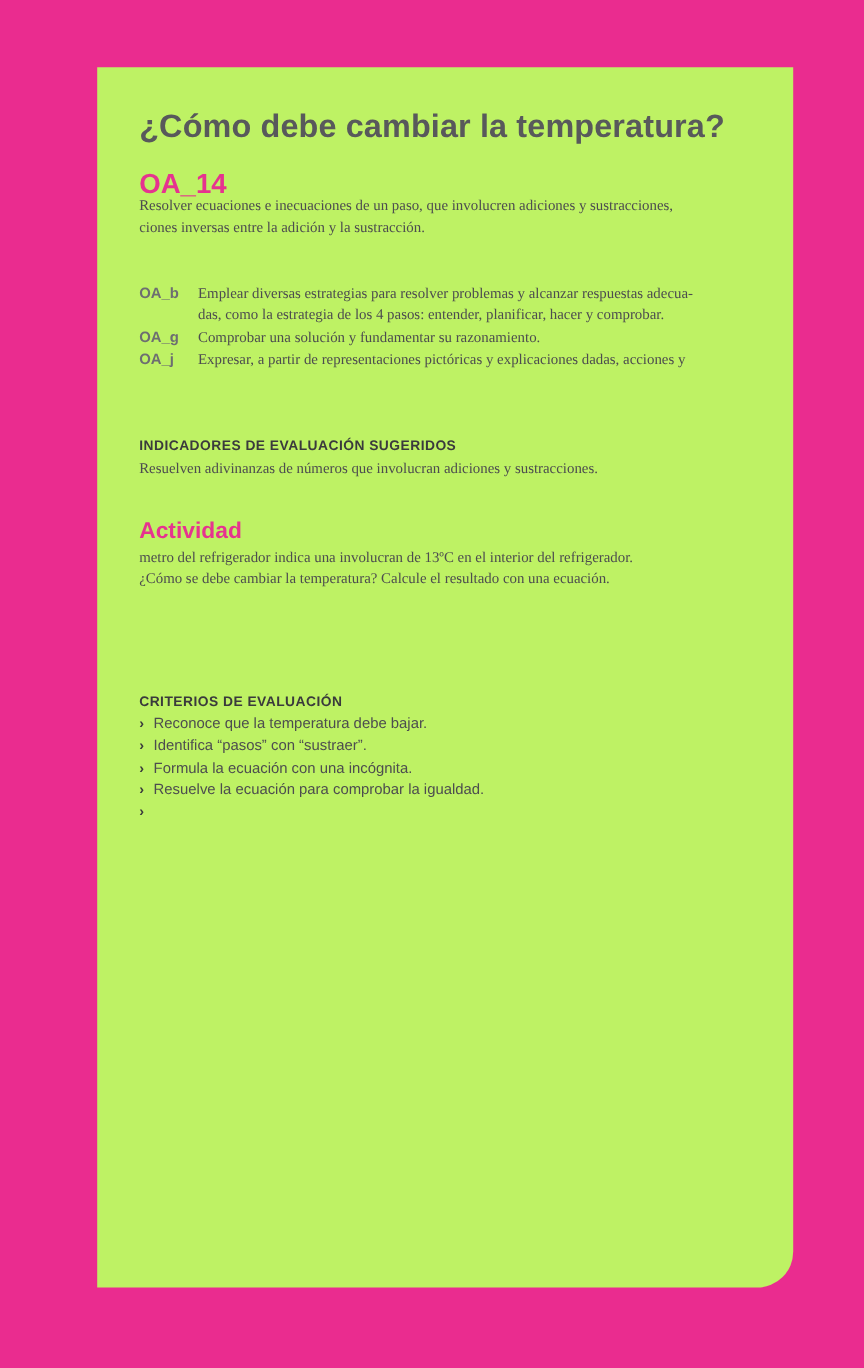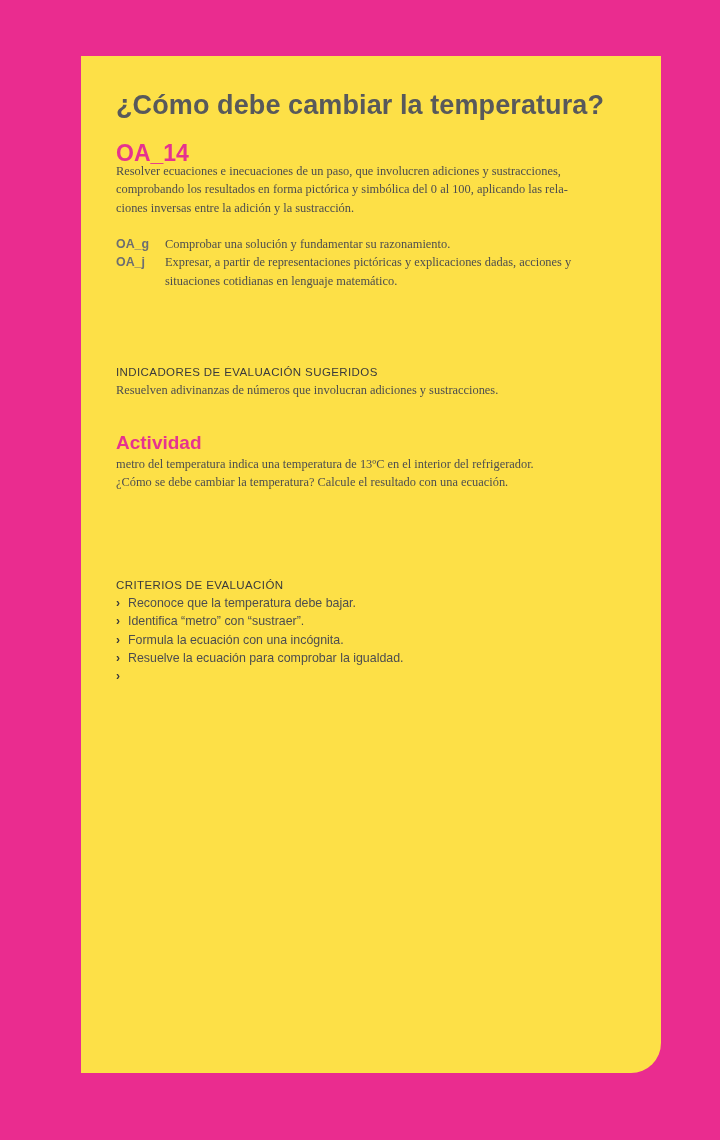--- a/index.html
+++ b/index.html
@@ -13,21 +13,21 @@
       position: relative;
       overflow: hidden;
       font-family: "Liberation Sans", "DejaVu Sans", sans-serif;
     }
     .card {
       position: absolute;
       left: 81px;
       top: 56px;
       width: 580px;
       height: 1017px;
-      background: #fde047;
+      background: #bef264;
       border-bottom-right-radius: 30px;
     }
     .content {
       position: absolute;
       left: 35px;
       top: 0;
       width: 520px;
     }
     .title {
       position: absolute;
@@ -76,21 +76,21 @@
       color: #4d4d4f;
     }
     .oa-code {
       width: 49px;
       flex: 0 0 49px;
       font-weight: bold;
       color: #6d6e71;
     }
     .section-label {
       font-size: 11.5px;
-      font-weight: normal;
+      font-weight: bold;
       color: #3a3a3c;
       letter-spacing: 0.4px;
       margin: 0;
       line-height: 18px;
       white-space: nowrap;
     }
     .indicadores {
       position: absolute;
       top: 307px;
       left: 0;
@@ -141,62 +141,67 @@
 
 <div class="card">
   <div class="content">
 
     <h1 class="title">¿Cómo debe cambiar la temperatura?</h1>
 
     <h2 class="oa-heading">OA_14</h2>
 
     <p class="body-text oa-desc">
       <span class="line">Resolver ecuaciones e inecuaciones de un paso, que involucren adiciones y sustracciones,</span>
-      <span class="line">comprobando los resultados en forma pictórica y simbólica del 0 al 100, aplicando las rela-</span>
       <span class="line">ciones inversas entre la adición y la sustracción.</span>
     </p>
 
     <ul class="oa-list">
+      <li class="oa-item">
+        <span class="oa-code">OA_b</span>
+        <span>
+          <span class="line">Emplear diversas estrategias para resolver problemas y alcanzar respuestas adecua-</span>
+          <span class="line">das, como la estrategia de los 4 pasos: entender, planificar, hacer y comprobar.</span>
+        </span>
+      </li>
       <li class="oa-item">
         <span class="oa-code">OA_g</span>
         <span>
           <span class="line">Comprobar una solución y fundamentar su razonamiento.</span>
         </span>
       </li>
       <li class="oa-item">
         <span class="oa-code">OA_j</span>
         <span>
           <span class="line">Expresar, a partir de representaciones pictóricas y explicaciones dadas, acciones y</span>
-          <span class="line">situaciones cotidianas en lenguaje matemático.</span>
         </span>
       </li>
     </ul>
 
     <div class="indicadores">
       <h3 class="section-label">INDICADORES DE EVALUACIÓN SUGERIDOS</h3>
       <p class="body-text line">Resuelven adivinanzas de números que involucran adiciones y sustracciones.</p>
     </div>
 
     <h2 class="actividad-heading">Actividad</h2>
 
     <p class="body-text actividad-text">
-      <span class="line">metro del temperatura indica una temperatura de 13ºC en el interior del refrigerador.</span>
+      <span class="line">metro del refrigerador indica una involucran de 13ºC en el interior del refrigerador.</span>
       <span class="line">¿Cómo se debe cambiar la temperatura? Calcule el resultado con una ecuación.</span>
     </p>
 
     <div class="criterios">
       <h3 class="section-label">CRITERIOS DE EVALUACIÓN</h3>
       <ul class="criteria-list">
         <li class="criteria-item">
           <span class="chev">›</span>
           <span>Reconoce que la temperatura debe bajar.</span>
         </li>
         <li class="criteria-item">
           <span class="chev">›</span>
-          <span>Identifica “metro” con “sustraer”.</span>
+          <span>Identifica “pasos” con “sustraer”.</span>
         </li>
         <li class="criteria-item">
           <span class="chev">›</span>
           <span>Formula la ecuación con una incógnita.</span>
         </li>
         <li class="criteria-item">
           <span class="chev">›</span>
           <span>Resuelve la ecuación para comprobar la igualdad.</span>
         </li>
         <li class="criteria-item">

